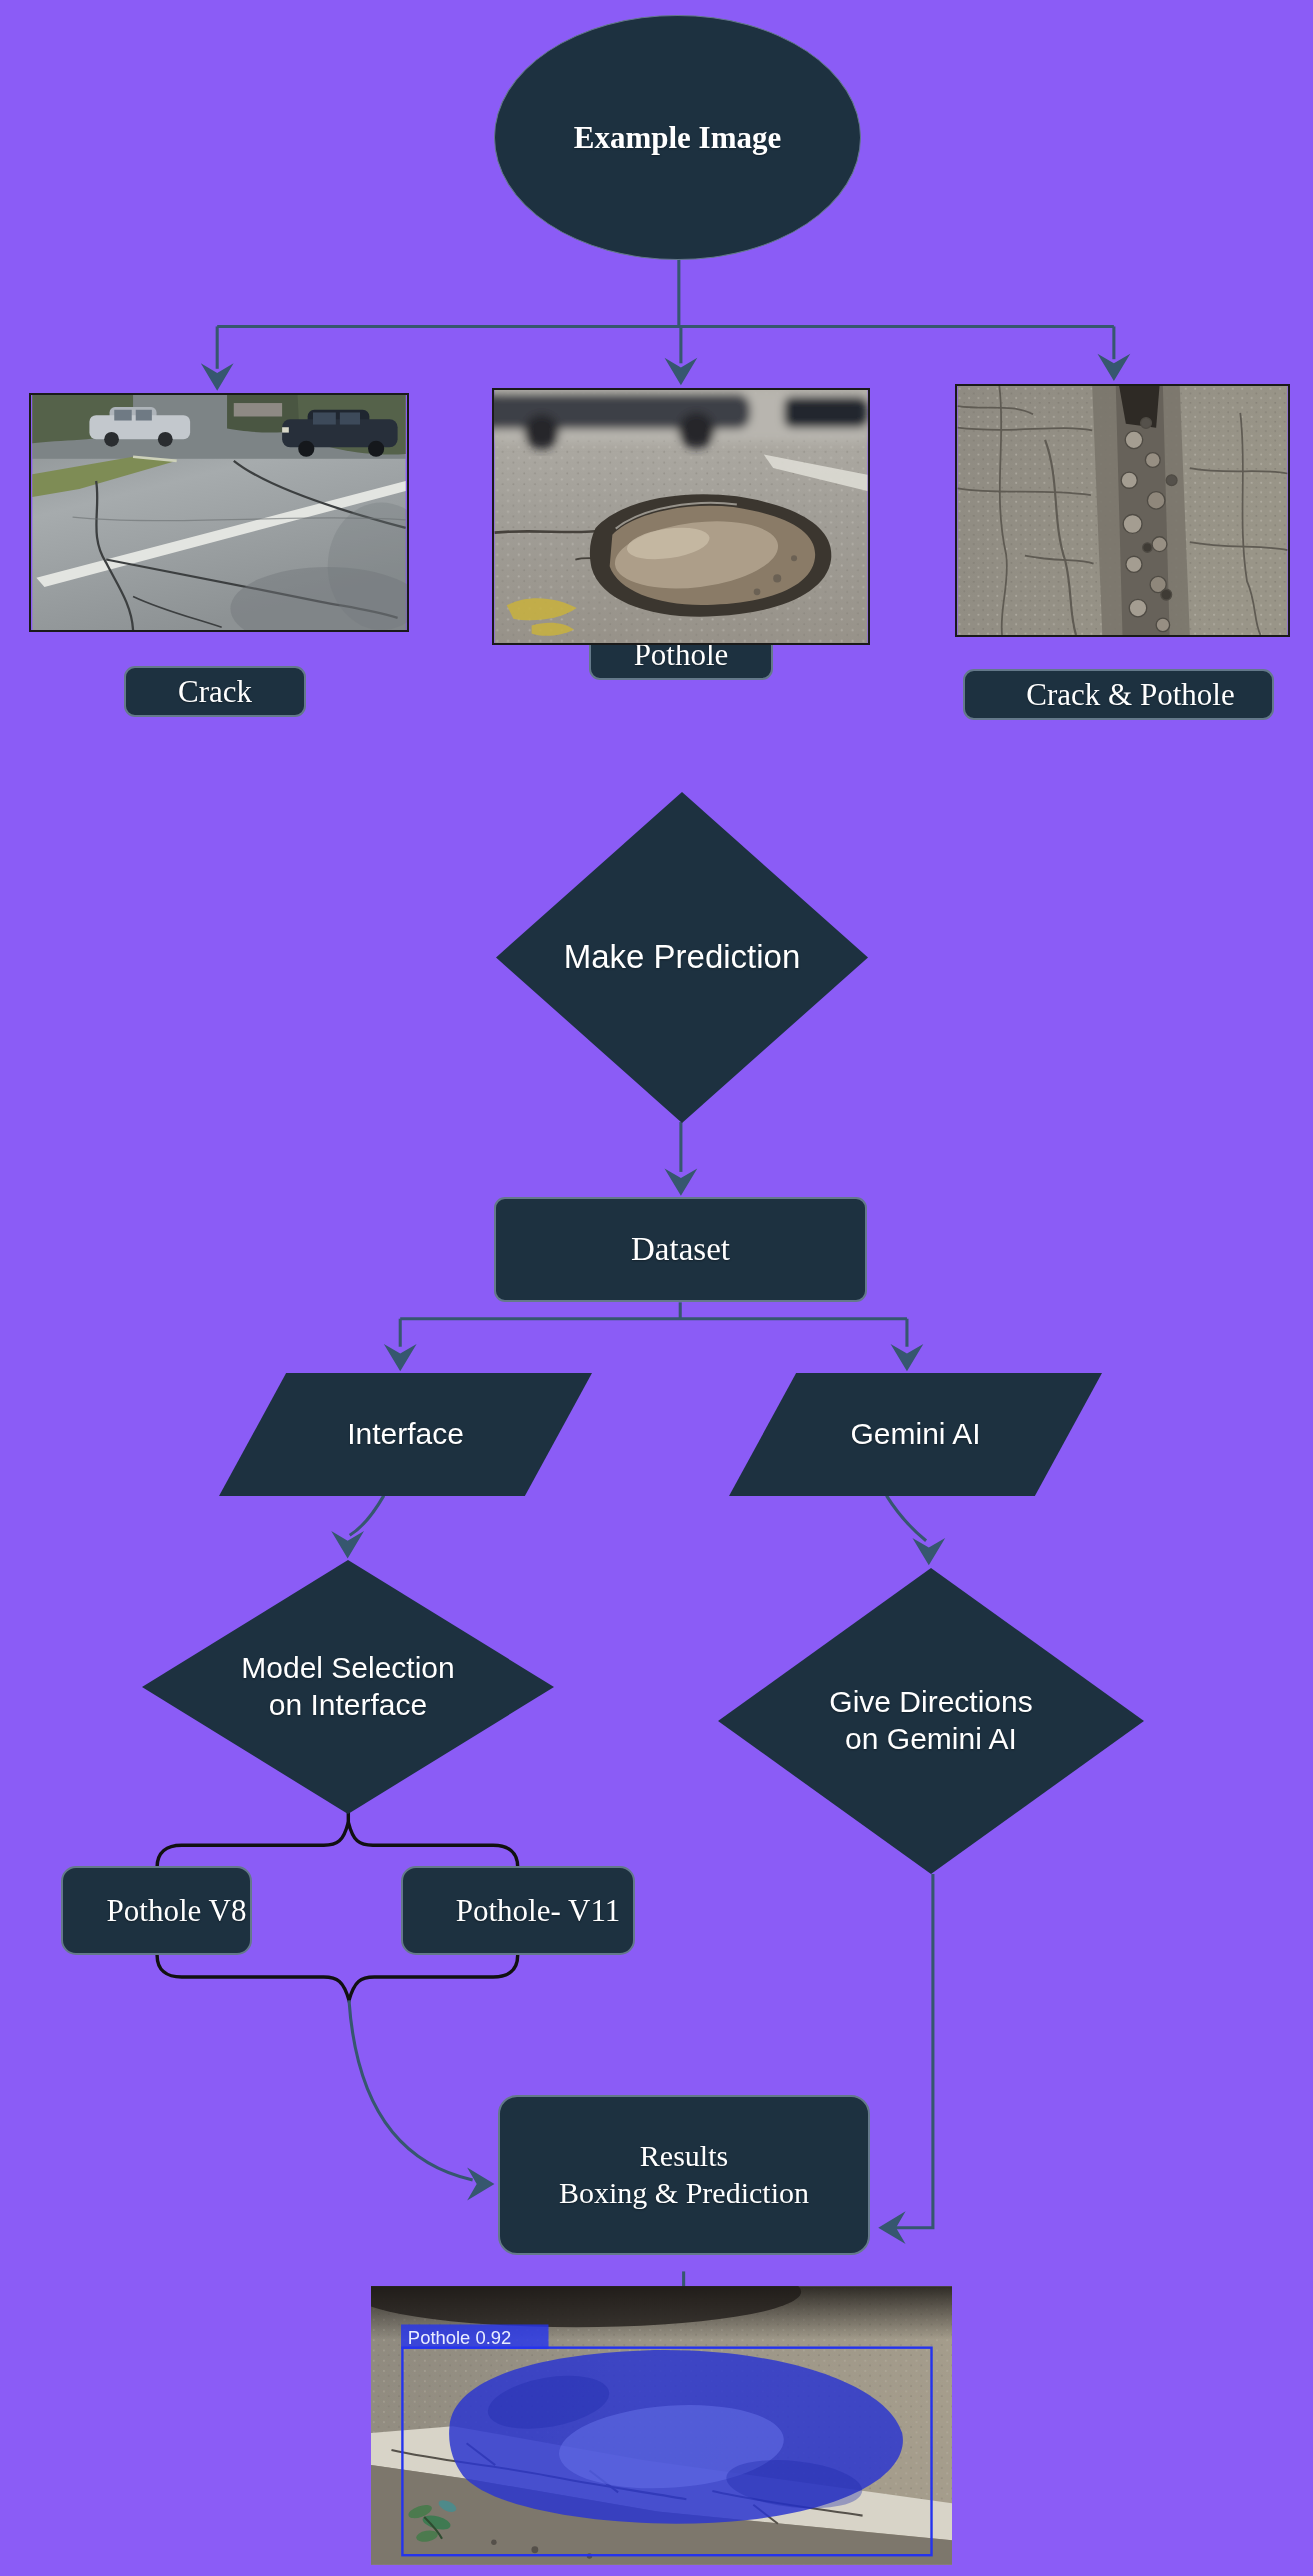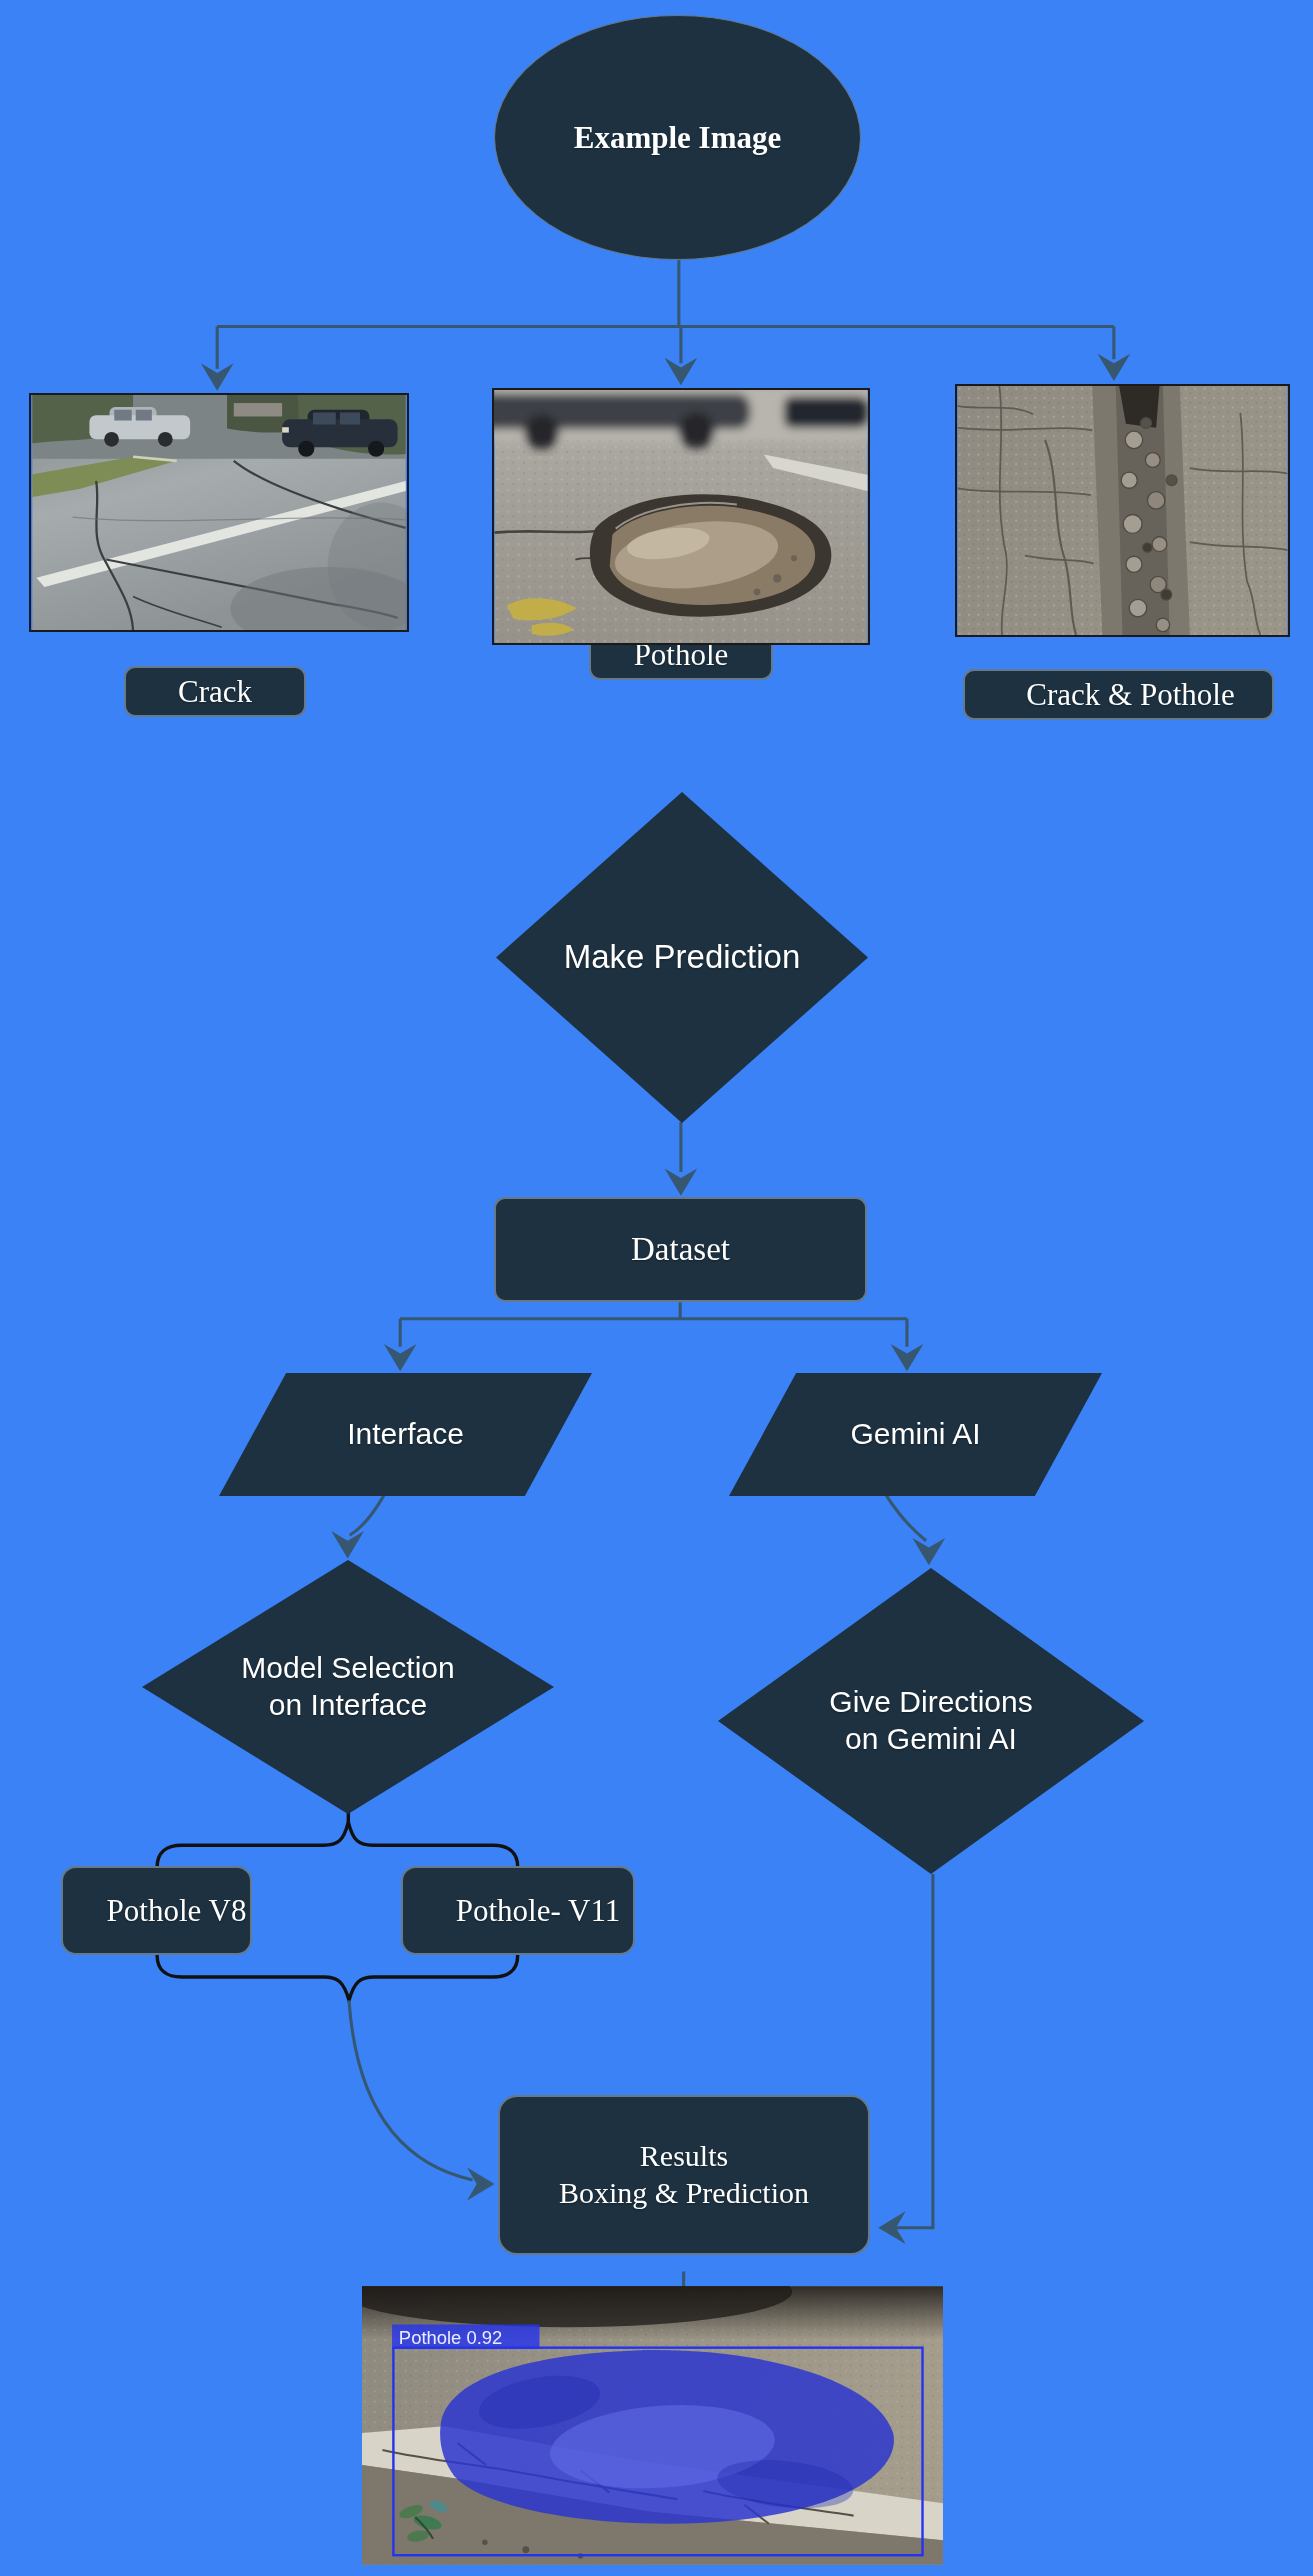--- a/index.html
+++ b/index.html
@@ -1,20 +1,20 @@
 <!DOCTYPE html>
 <html style="--node_fill: #1d3140; --node_border: #64798a; --connector: #36576f; --brace: #111111; --text: #ffffff; --detection_blue: #2433ee; --mask_blue: #2b36cf;font-size:11px"><head>
 <meta charset="utf-8">
 <style>
   :root{
     --node_fill:#1d3140; --node_border:#64798a; --connector:#36576f;
     --brace:#111111; --text:#ffffff; --detection_blue:#2433ee; --mask_blue:#2b36cf;
   }
   html,body{margin:0;padding:0;background:#ffffff;}
-  #canvas{position:relative;width:1314px;height:2576px;background:#3b82f6;overflow:hidden;
+  #canvas{position:relative;width:1314px;height:2576px;background:#8b5cf6;overflow:hidden;
           font-family:"Liberation Sans",sans-serif;}
   #connector-layer{position:absolute;left:0;top:0;z-index:1;}
   .conn{stroke:var(--connector);stroke-width:4.5;fill:none;}
   .arrowhead{fill:var(--connector);stroke:none;}
   .brace{stroke:var(--brace);stroke-width:5;fill:none;stroke-linecap:round;}
   .node{position:absolute;z-index:2;display:flex;flex-direction:column;align-items:center;
         justify-content:center;background:var(--node_fill);color:var(--text);
         text-align:center;line-height:1.22;text-shadow:0 0.7px 2px rgba(0,0,0,.35);}
   .rect{border-radius:11px;border:2px solid var(--node_border);box-sizing:border-box;font-family:Liberation Serif, serif;}
   .ellipse{border-radius:50%;border:1.4px solid var(--node_border);
@@ -256,21 +256,21 @@
         <path d="M345,122 C400,132 450,122 490,130"></path>
         <path d="M345,232 C400,242 452,236 490,244"></path>
         <path d="M100,252 C150,262 180,256 202,264"></path>
         <path d="M130,80 C152,140 140,200 160,260 C170,300 166,340 176,370" stroke-width="3.2"></path>
         <path d="M420,40 C430,120 416,200 430,290 C444,322 440,350 450,370"></path>
         <path d="M0,30 C42,36 82,26 112,42"></path>
       </g>
     </svg>
   </div>
 
-  <div id="result-photo" style="left:362px;top:2286px;width:581px;height:279px;">
+  <div id="result-photo" style="left:371px;top:2286px;width:581px;height:279px;">
     <svg width="100%" height="100%" viewBox="0 0 851 408">
       <defs>
         <linearGradient id="p4bg" x1="0" y1="0" x2="1" y2="0.35">
           <stop offset="0" stop-color="#8e897e"></stop>
             <stop offset="0.55" stop-color="#9b9587"></stop>
           <stop offset="1" stop-color="#a59d8c"></stop>
         </linearGradient>
         <linearGradient id="topShade" x1="0" y1="0" x2="0" y2="1">
           <stop offset="0" stop-color="#221f1b" stop-opacity="0.9"></stop>
           <stop offset="1" stop-color="#221f1b" stop-opacity="0"></stop>

